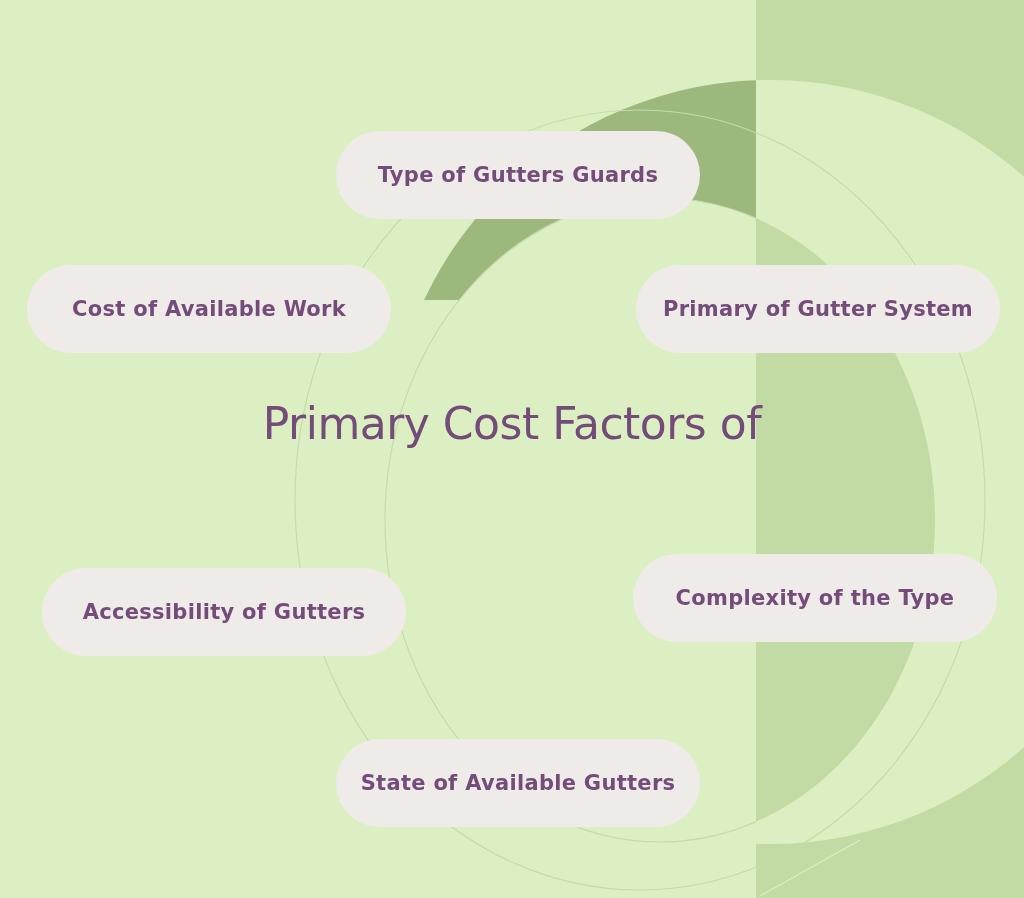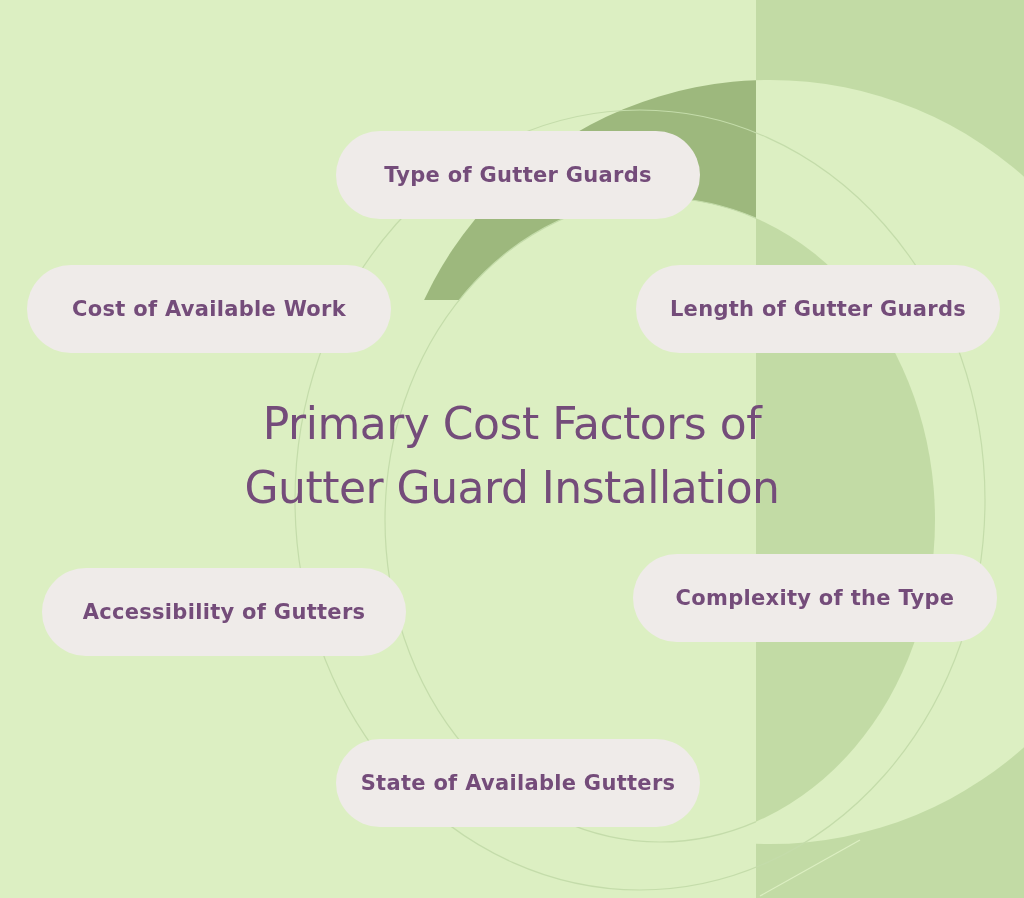--- a/index.html
+++ b/index.html
@@ -51,34 +51,33 @@
     </g>
     <ellipse cx="660" cy="520" rx="275" ry="322" fill="#dcefc2"></ellipse>
   </g>
 
   <ellipse cx="660" cy="520" rx="275" ry="322" fill="none" stroke="#c4dcaa" stroke-width="1.2" clip-path="url(#leftSide)"></ellipse>
   <ellipse cx="640" cy="500" rx="345" ry="390" fill="none" stroke="#c4dcaa" stroke-width="1.2"></ellipse>
   <path d="M 760 896 L 860 840" stroke="#dcefc2" stroke-width="1.2" fill="none"></path>
 </svg>
 
 <div class="pill" style="left:336px; top:131px; width:364px;">
-  <span>Type of Gutter Guards</span>
+  <span>Type of Gutters Guards</span>
 </div>
 
 <div class="pill" style="left:27px; top:265px; width:364px;">
   <span>Cost of Available Work</span>
 </div>
 
 <div class="pill" style="left:636px; top:265px; width:364px;">
-  <span>Length of Gutter Guards</span>
+  <span>Primary of Gutter System</span>
 </div>
 
 <div class="title">
   <span>Primary Cost Factors of</span>
-  <span>Gutter Guard Installation</span>
 </div>
 
 <div class="pill" style="left:42px; top:568px; width:364px;">
   <span>Accessibility of Gutters</span>
 </div>
 
 <div class="pill" style="left:633px; top:554px; width:364px;">
   <span>Complexity of the Type</span>
 </div>
 

